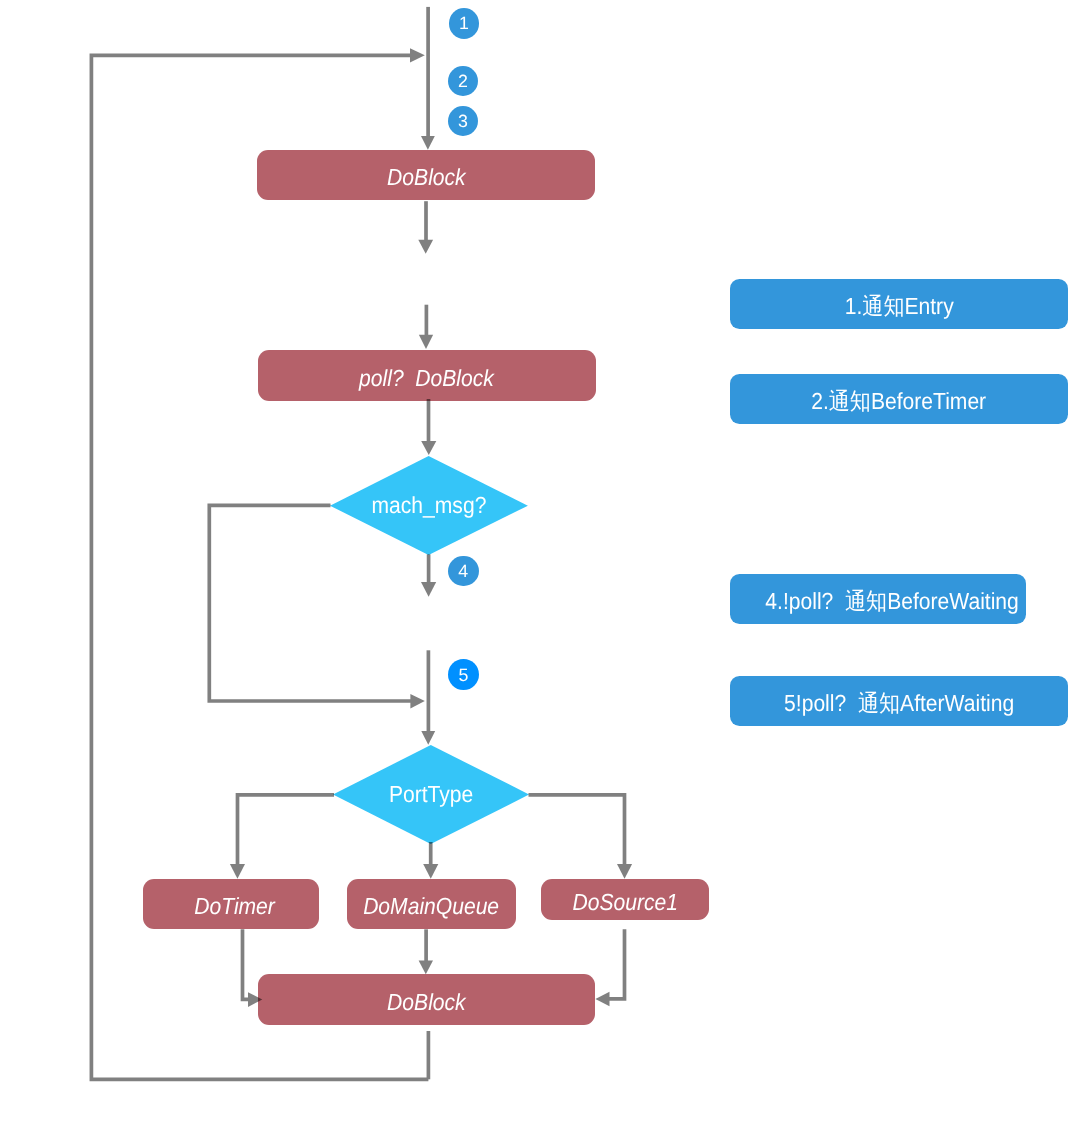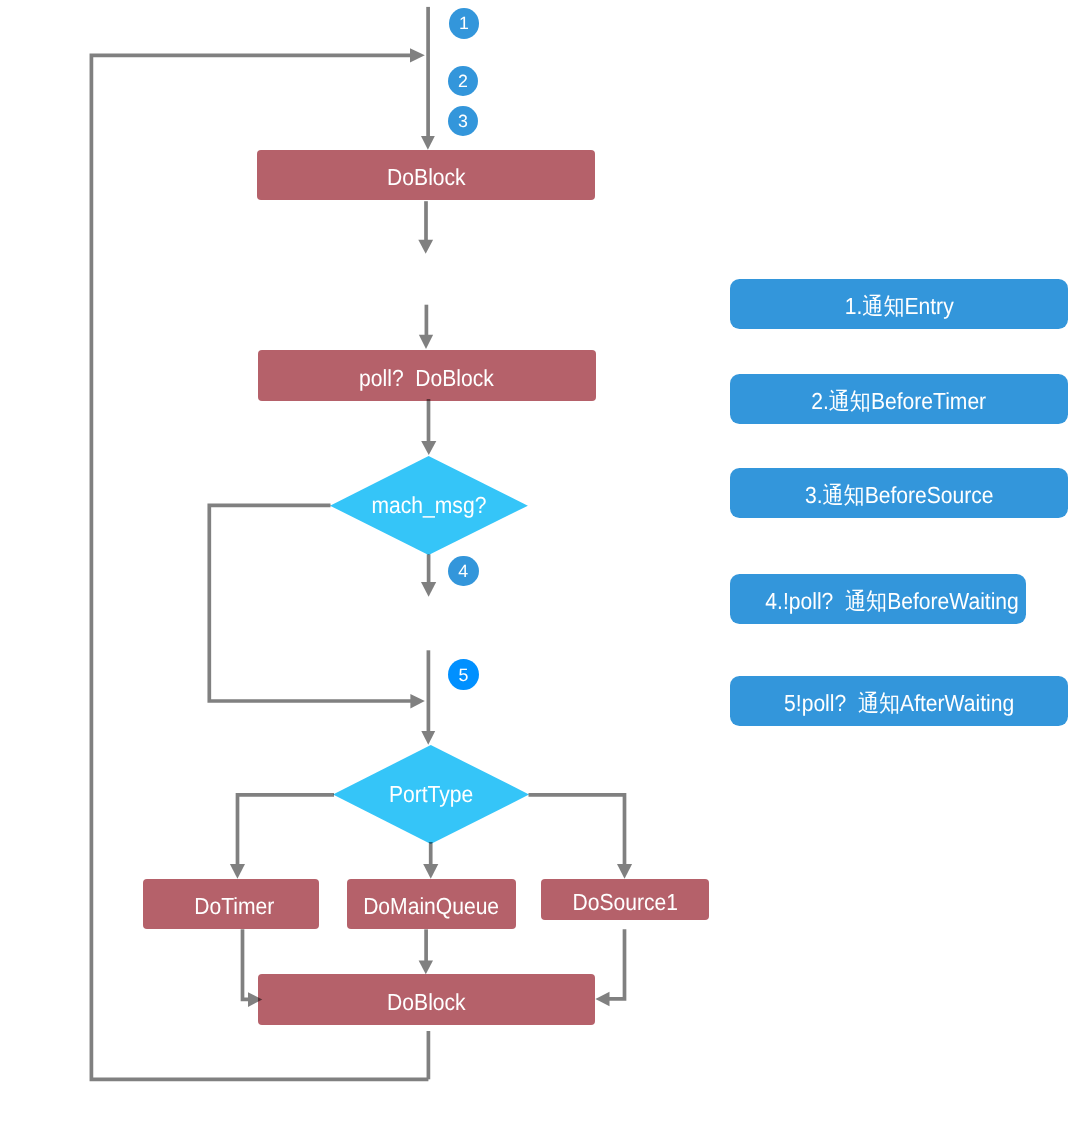--- a/index.html
+++ b/index.html
@@ -6,21 +6,21 @@
   body { width:1080px; height:1147px; overflow:hidden;
          font-family:"Liberation Sans","DejaVu Sans",sans-serif;
          -webkit-font-smoothing:antialiased;
          text-rendering:geometricPrecision; }
   #stage { position:relative; width:1080px; height:1147px; background:#ffffff; }
   .node, .badge, .legend-item { will-change:transform; }
   #wire { position:absolute; left:0; top:0; width:1080px; height:1147px;
           mix-blend-mode:multiply; z-index:5; pointer-events:none; }
   .node { position:absolute; display:flex; align-items:center; justify-content:center;
           color:#ffffff; text-align:center; line-height:1; }
-  .node.rect { border-radius:4px; }
+  .node.rect { border-radius:11px;font-style:italic; }
   .lbl { display:block; white-space:pre; transform:translateY(2.9px) scaleX(0.905);
          font-size:23.3px; -webkit-font-smoothing:antialiased; }
   .badge { position:absolute; border-radius:50%; display:flex; align-items:center;
            justify-content:center; color:#ffffff; line-height:1; }
   .badge > span { display:block; transform:translateY(1.1px); }
   .diamond-wrap { position:absolute; }
   .diamond-wrap svg { position:absolute; left:0; top:0; }
   .diamond-wrap .lbl { position:absolute; left:0; top:0; width:100%; height:100%;
                        display:flex; align-items:center; justify-content:center;
                        color:#ffffff; transform:translateY(0.2px) scaleX(0.905); }
@@ -138,23 +138,20 @@
   <div class="badge" style="left:448.3px;top:658.9px;width:30.7px;height:30.9px;background:#0090FF;font-size:17.8px;">
     <span>5</span>
   </div>
 
   <div class="legend-item" style="left:730px;top:279.1px;width:337.6px;height:50.2px;background:#3396DB;">
     <span class="lbl">1.通知Entry</span>
   </div>
   <div class="legend-item" style="left:730px;top:373.5px;width:337.6px;height:50.2px;background:#3396DB;">
     <span class="lbl">2.通知BeforeTimer</span>
   </div>
-  <div class="legend-item" style="left:730px;top:468.1px;width:337.6px;height:50.2px;background:#3396DB;">
-    <span class="lbl">3.通知BeforeSource</span>
-  </div>
   <div class="legend-item" style="left:730px;top:574.2px;width:268px;height:49.5px;background:#3396DB;padding-left:28px;">
     <span class="lbl">4.!poll?  通知BeforeWaiting</span>
   </div>
   <div class="legend-item" style="left:730px;top:676.1px;width:337.6px;height:50.2px;background:#3396DB;">
     <span class="lbl">5!poll?  通知AfterWaiting</span>
   </div>
 
 </div>
 
 </body></html>

